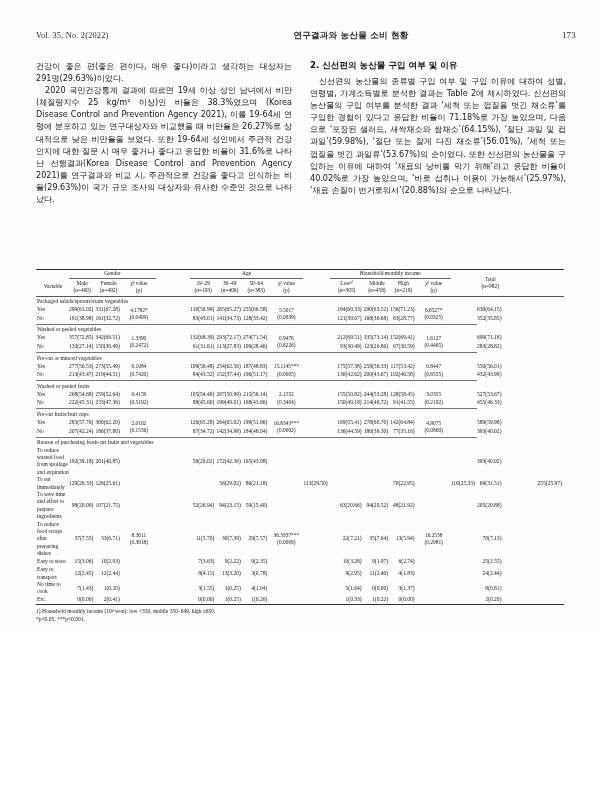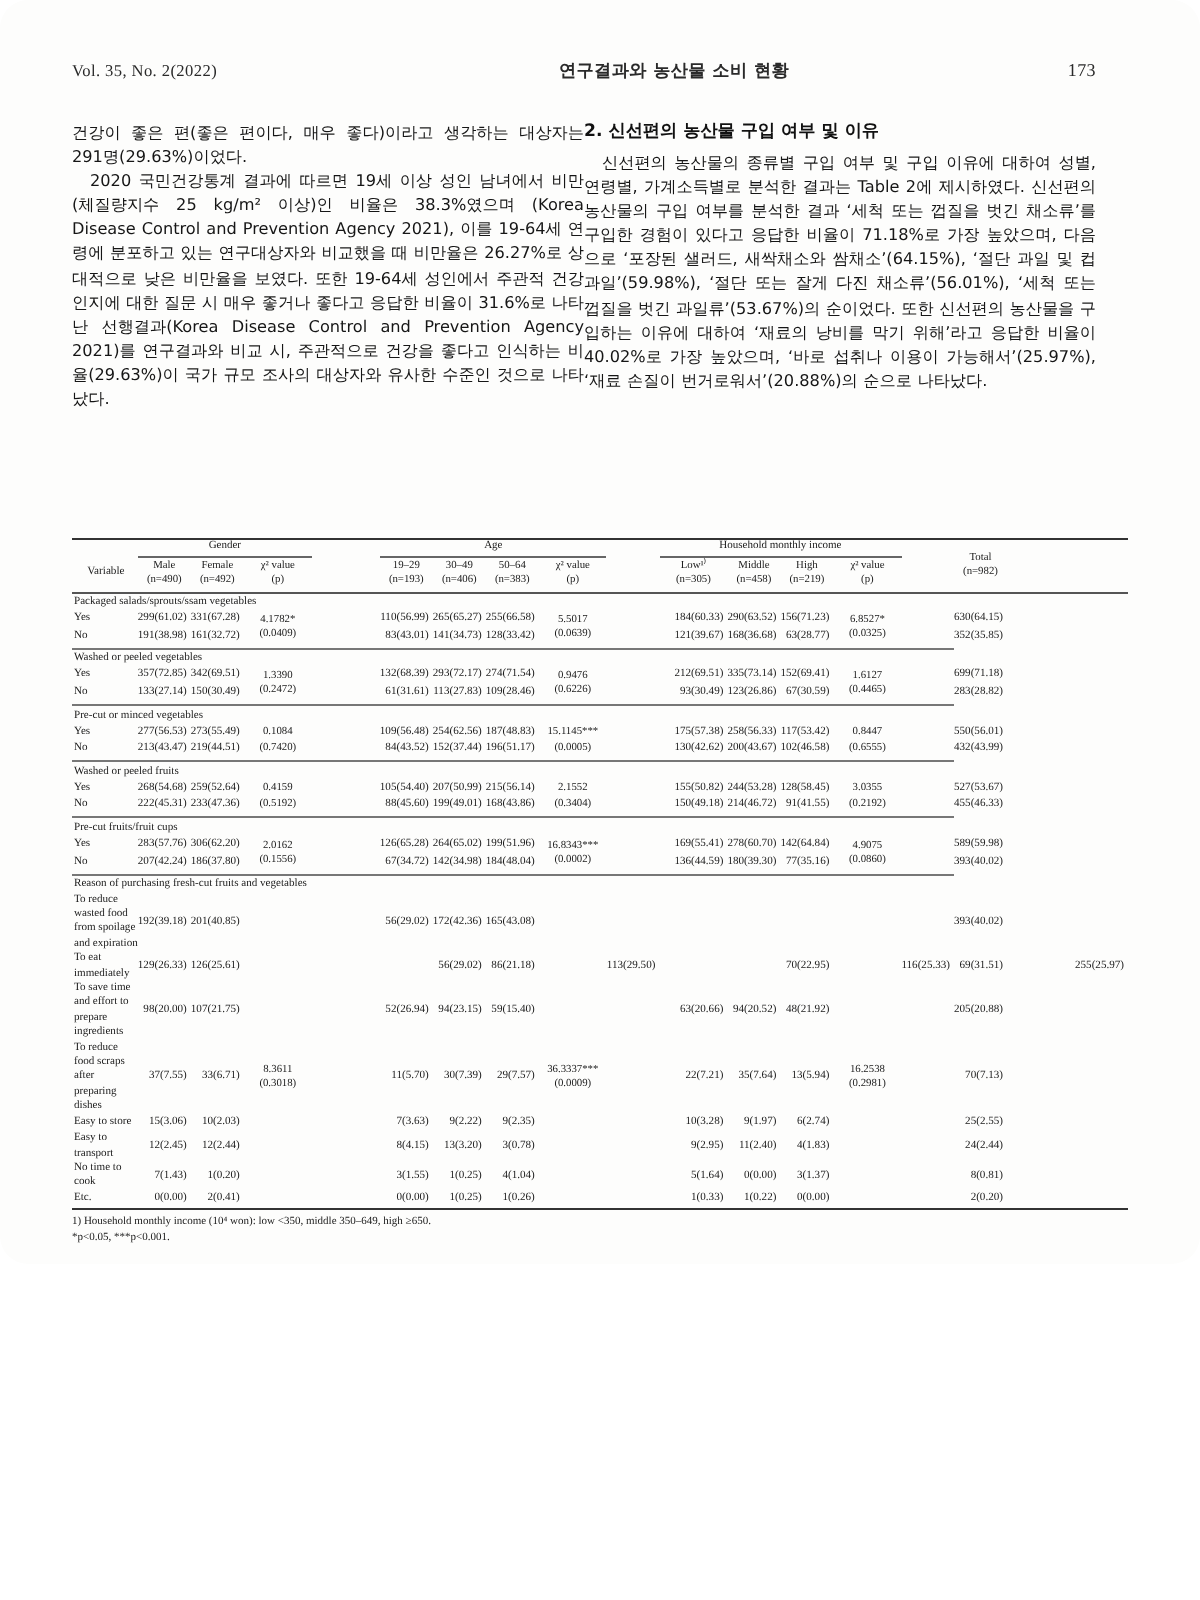--- a/index.html
+++ b/index.html
@@ -7,39 +7,40 @@
     width:600px;height:800px;
     background:#ffffff;
     font-family:"Liberation Serif", serif;
     color:#1a1a1a;
     overflow:hidden;
   }
   .page{
     position:relative;
     width:600px;height:632px;
     box-sizing:border-box;
-    padding:30px 52px 18px 36px;
+    padding:30px 24px 18px 36px;
     background:#fdfdfc;
     border-radius:14px;
   }
   
   .runhead{
     display:flex;align-items:baseline;
     font-size:8.3px;
     letter-spacing:.2px;
     color:#2a2a2a;
     height:14px;
   }
   .runhead .rh-left{width:150px;}
   .runhead .rh-center{flex:1;text-align:center;font-family:"DejaVu Sans",sans-serif;font-size:8.6px;font-weight:600;}
   .runhead .rh-right{width:60px;text-align:right;font-size:9px;}
 
   
   .cols{
     display:flex;
+    gap:18px;
     margin-top:16px;
     height:195px;
   }
   .col{width:256px;}
   .col p{
     margin:0;
     font-size:8.1px;
     line-height:12.1px;
     text-align:justify;
     text-justify:inter-word;

